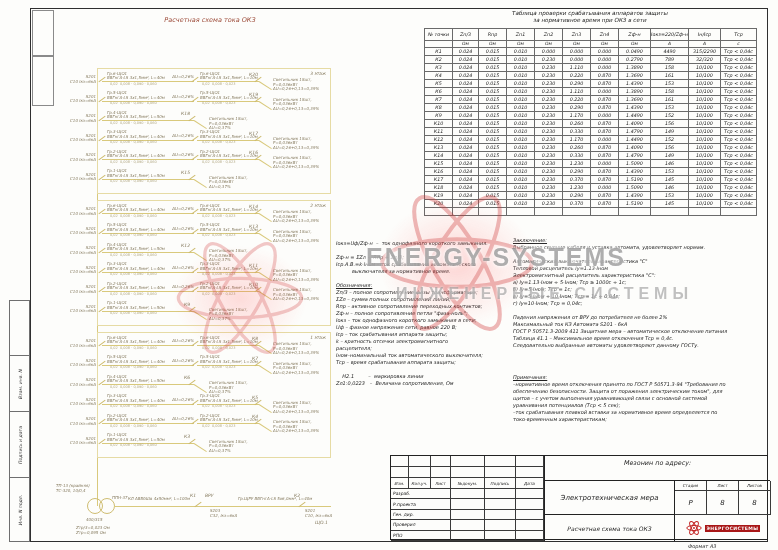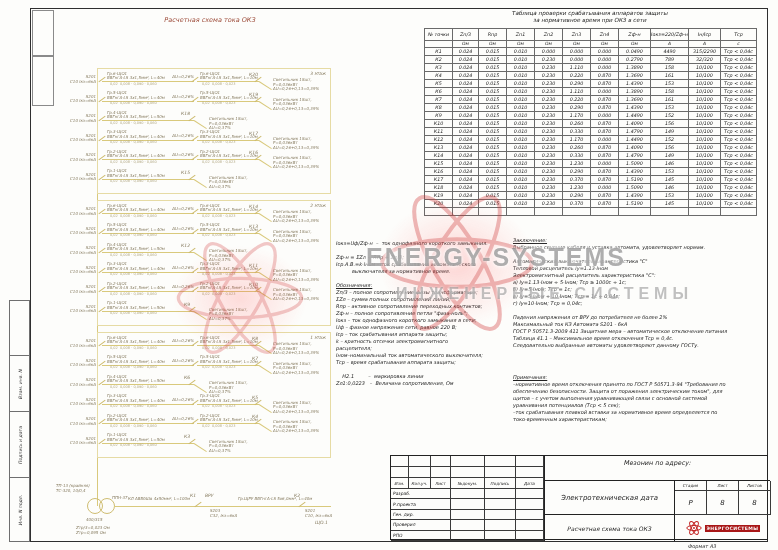--- a/index.html
+++ b/index.html
@@ -834,21 +834,21 @@
         <div class="tb-cell">&nbsp;</div>
         <div class="tb-cell">&nbsp;</div>
         <div class="tb-cell">&nbsp;</div>
       </div>
 
     <div class="abs" style="left:153px;top:0;width:225px;height:85px;border-left:1px solid #222;">
       <div class="abs" style="left:0;top:0;width:225px;height:25px;border-bottom:1px solid #222;text-align:center;font-style:italic;color:#1d1d1d;">
         <div style="font-size:6.4px;margin-top:3px;">Мезонин по адресу:</div>
       </div>
       <div class="abs" style="left:0;top:25px;width:129px;height:34px;border-bottom:1px solid #222;display:flex;align-items:center;justify-content:center;">
-        <span style="font-size:7px;font-style:italic;color:#1d1d1d;">Электротехническая дата</span>
+        <span style="font-size:7px;font-style:italic;color:#1d1d1d;">Электротехническая мера</span>
       </div>
       <div id="tb-stage" style="position:absolute;left:129px;top:25px;width:96px;height:34px;border-left:1px solid #222;border-bottom:1px solid #222;display:grid;grid-template-columns:32px 32px 32px;grid-template-rows:10px 24px;">
           <div class="tb-cell" style="font-size: 4px;">Стадия</div>
           <div class="tb-cell" style="font-size: 4px;">Лист</div>
           <div class="tb-cell" style="font-size: 4px;">Листов</div>
           <div class="tb-cell" style="font-size: 7px;">Р</div>
           <div class="tb-cell" style="font-size: 7px;">8</div>
           <div class="tb-cell" style="font-size: 7px;">8</div>
         </div>
       <div class="abs" style="left:0;top:59px;width:129px;height:26px;display:flex;align-items:center;justify-content:center;">

